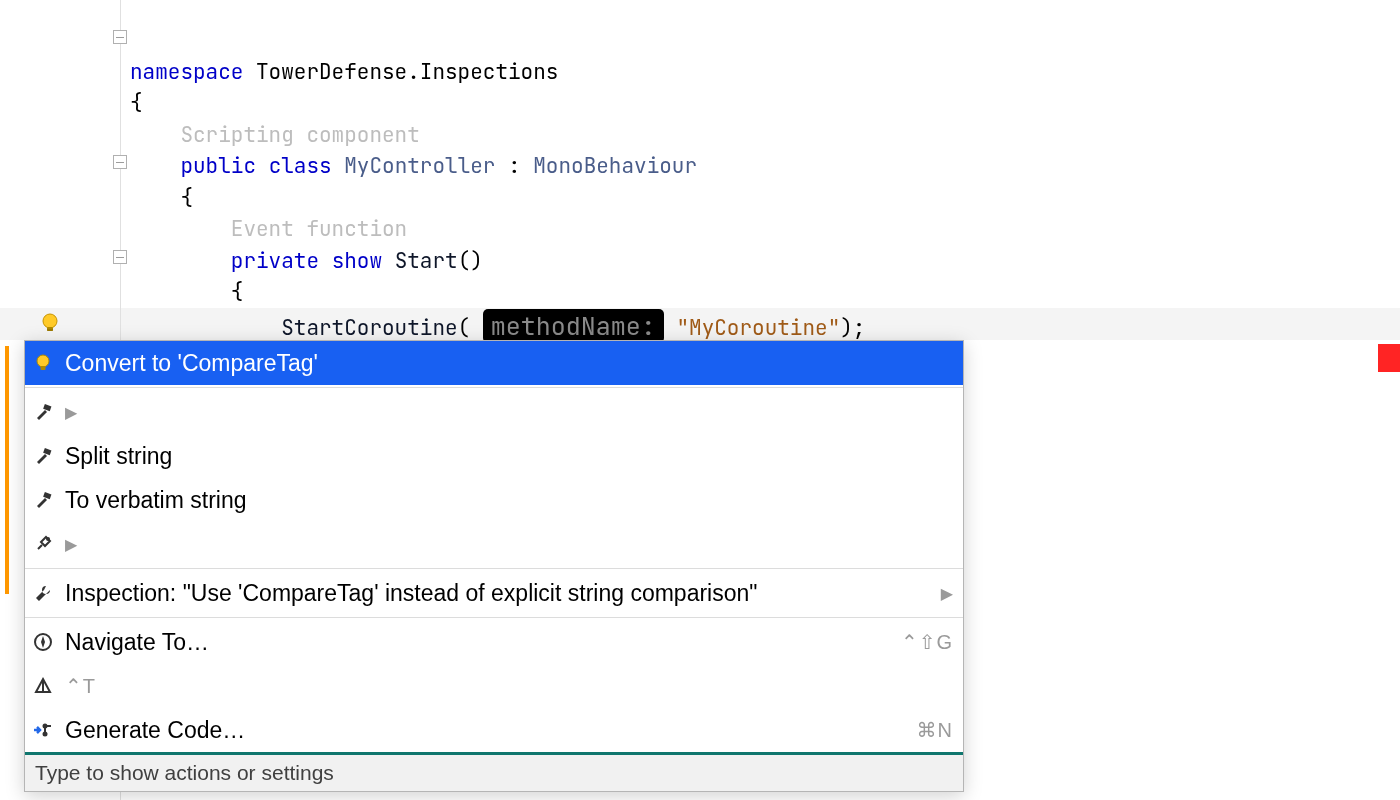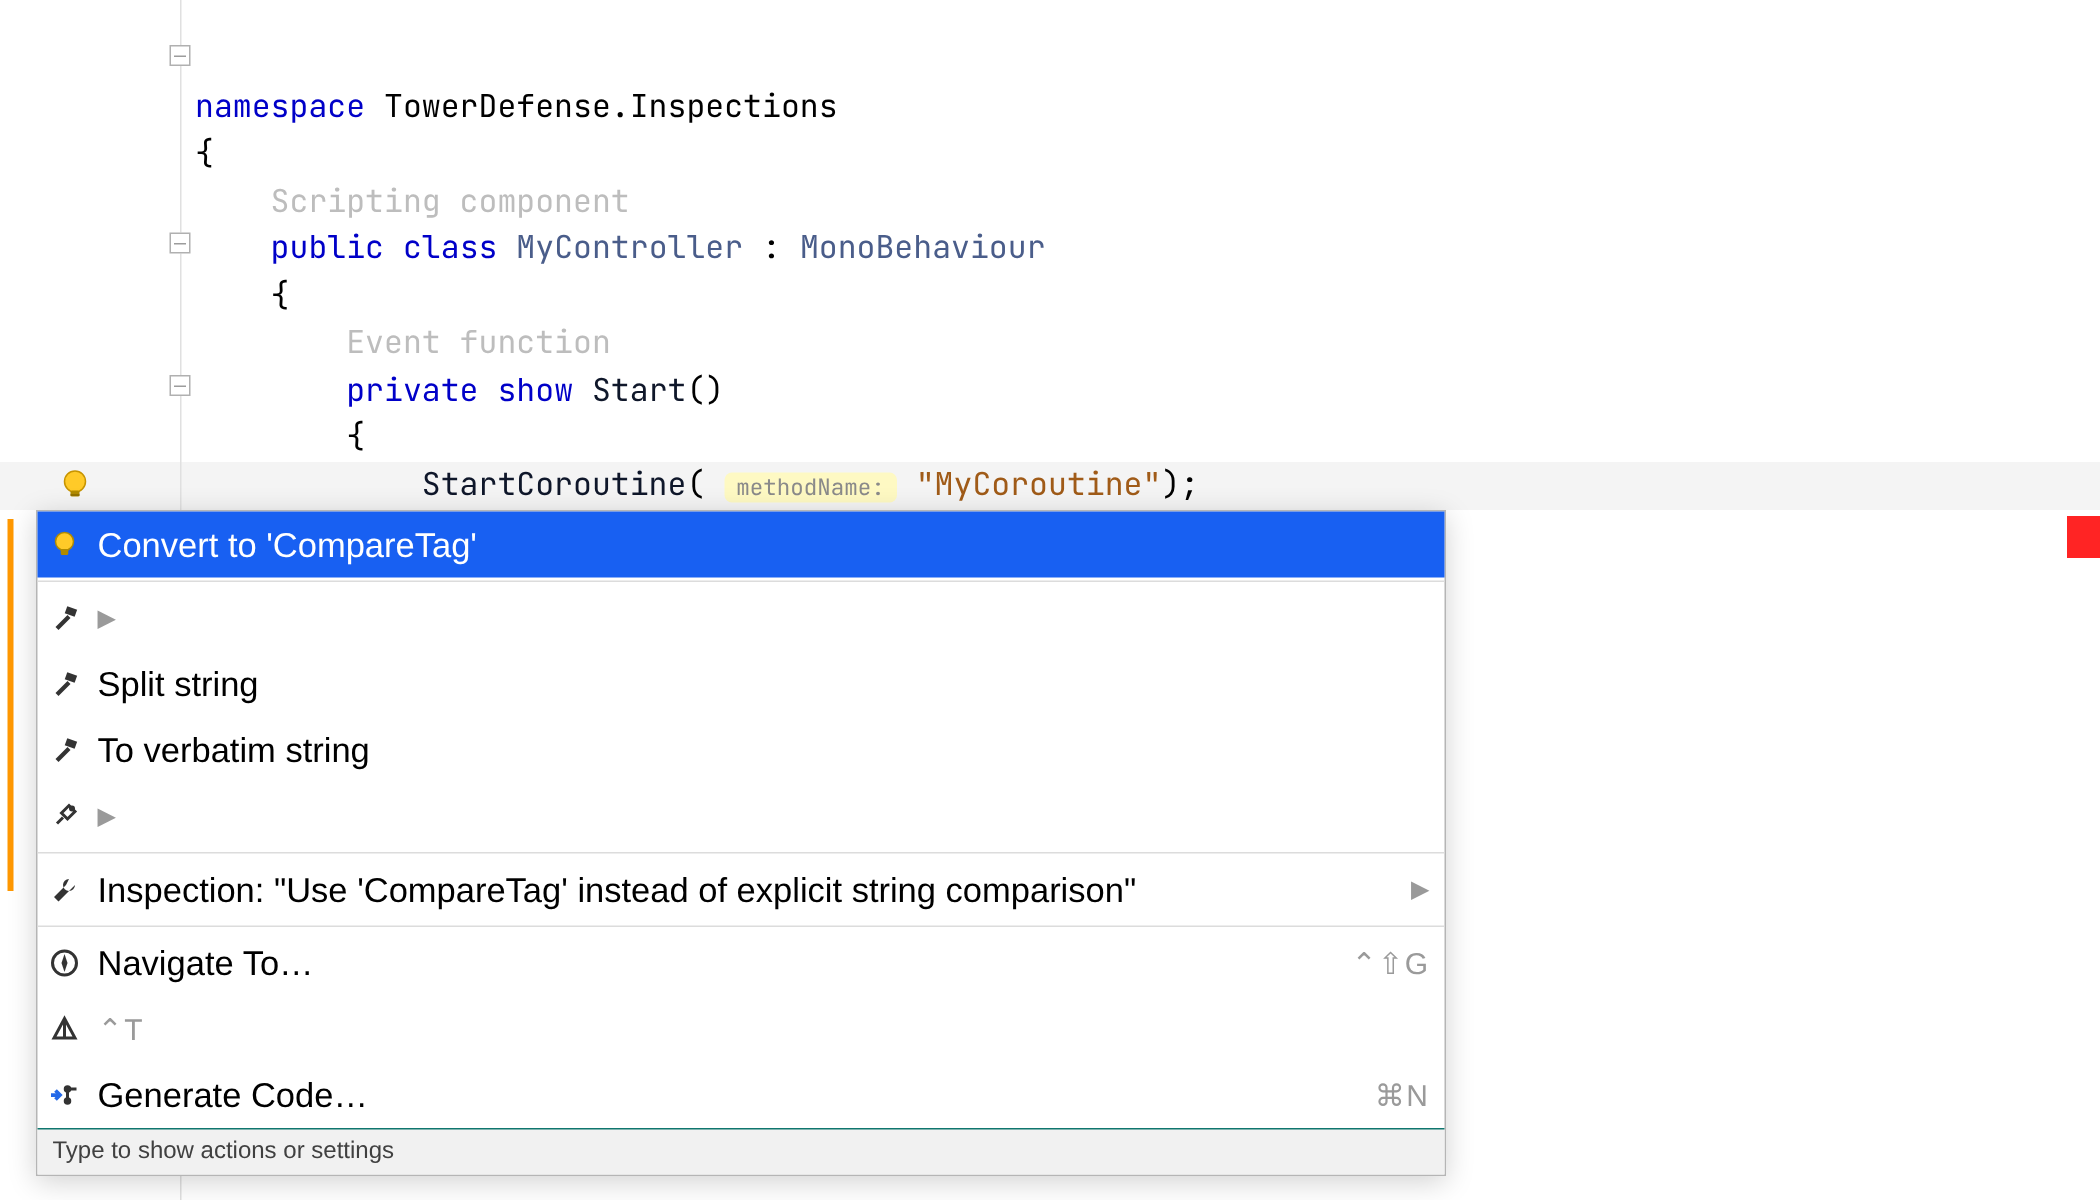--- a/index.html
+++ b/index.html
@@ -27,25 +27,25 @@
     line-height: 1.5;
     white-space: pre;
   }
   .kw { color: #0000c8; }
   .type { color: #4a5d8a; }
   .method { color: #0f172a; }
   .str { color: #a05b18; }
   .purple { color: #8a2f9a; }
   .annot { color: #bdbdbd; font-style: normal; }
   .param-hint {
-    background: #fef9c3;
+    background: #000000;
     color: #8a8a8a;
     border-radius: 5px;
     padding: 0 8px;
-    font-size: 15px;
+    font-size: 25px;
     margin-top: 40px;
   }
   .highlight-line {
     position: absolute;
     left: 0;
     top: 308px;
     width: 100%;
     height: 32px;
     background: #f4f4f4;
     z-index: -1;
@@ -123,23 +123,23 @@
     background: #1860F2;
     color: #ffffff;
   }
   .popup-sep {
     height: 1px;
     background: #dcdcdc;
     margin: 2px 0;
   }
   .popup-footer {
     background: #f1f1f1;
-    border-top: 1px solid #0f766e;
+    border-top: 3px solid #0f766e;
     padding: 6px 10px;
-    font-size: 16px;
+    font-size: 21px;
     color: #404040;
   }
   .error-stripe {
     position: absolute;
     right: 0;
     top: 344px;
     width: 22px;
     height: 28px;
     background: #ff2424;
   }

